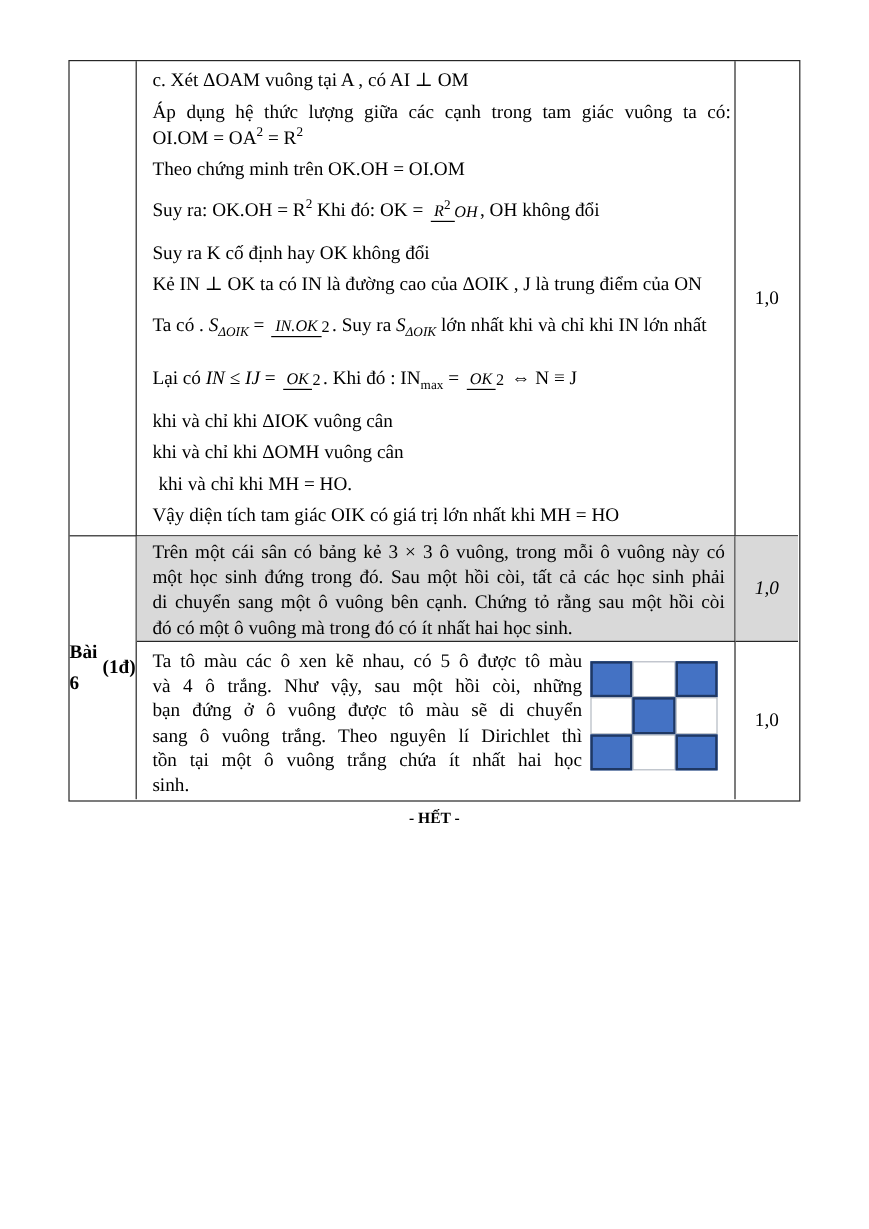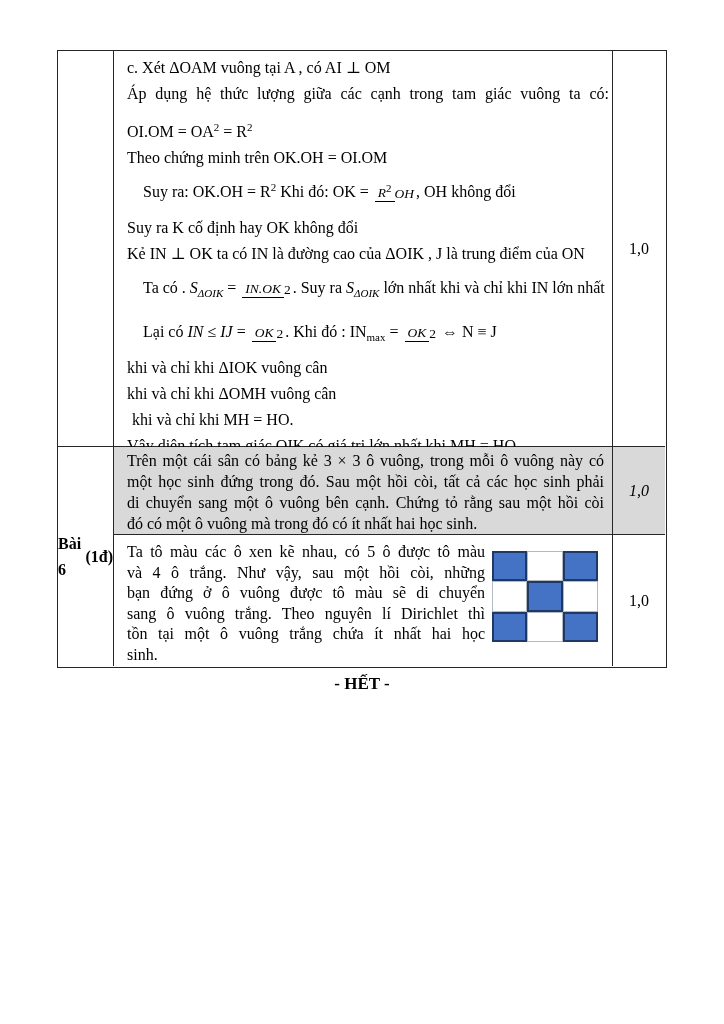--- a/index.html
+++ b/index.html
@@ -32,22 +32,22 @@
   }
   .score.it{font-style:italic}
   .labelcell{
     grid-column:1;grid-row:2/4;
     display:flex;flex-direction:row;align-items:center;justify-content:center;
     font-weight:bold;line-height:26px;
   }
   
   .sol{padding:7px 3px 0 13px}
   .p{line-height:20px;margin:0 0 6px 0}
-  .pt{margin-bottom:18px}
-  .pf{height:38px;line-height:36px;margin:0 0 6px 16px;white-space:nowrap}
+  .pt{margin-bottom:2px}
+  .pf{height:38px;line-height:36px;margin:0 0 6px 0;white-space:nowrap}
   .just{text-align:justify;text-align-last:justify}
   .ind{padding-left:5px}
   .mi{font-style:italic}
   .sup{vertical-align:super;font-size:11px;line-height:0}
   .sub{vertical-align:sub;font-size:11px;line-height:0;font-style:italic}
   .subr{vertical-align:sub;font-size:11px;line-height:0}
   .frac{
     display:inline-flex;align-items:center;
     vertical-align:middle;line-height:1.15;font-size:13.5px;
     margin:0 2px;
@@ -62,21 +62,21 @@
   .r3text{width:358px}
   .sl{line-height:20.5px}
   .cgrid{
     position:absolute;left:378px;top:16px;width:106px;height:91px;
     display:grid;grid-template-columns:repeat(3,1fr);grid-template-rows:repeat(3,1fr);
   }
   .gcell{border:1px solid var(--white-border)}
   .gcell.blue{background:var(--blue);border:2px solid var(--blue-border)}
   .footer{
     position:absolute;left:57px;top:674px;width:610px;text-align:center;
-    font-weight:bold;font-size:17px;
+    font-weight:bold;font-size:13px;
   }
 </style>
 </head>
 <body>
 
 <div class="page">
 
   <div class="tbl">
 
     <div class="cell br bb"></div>

